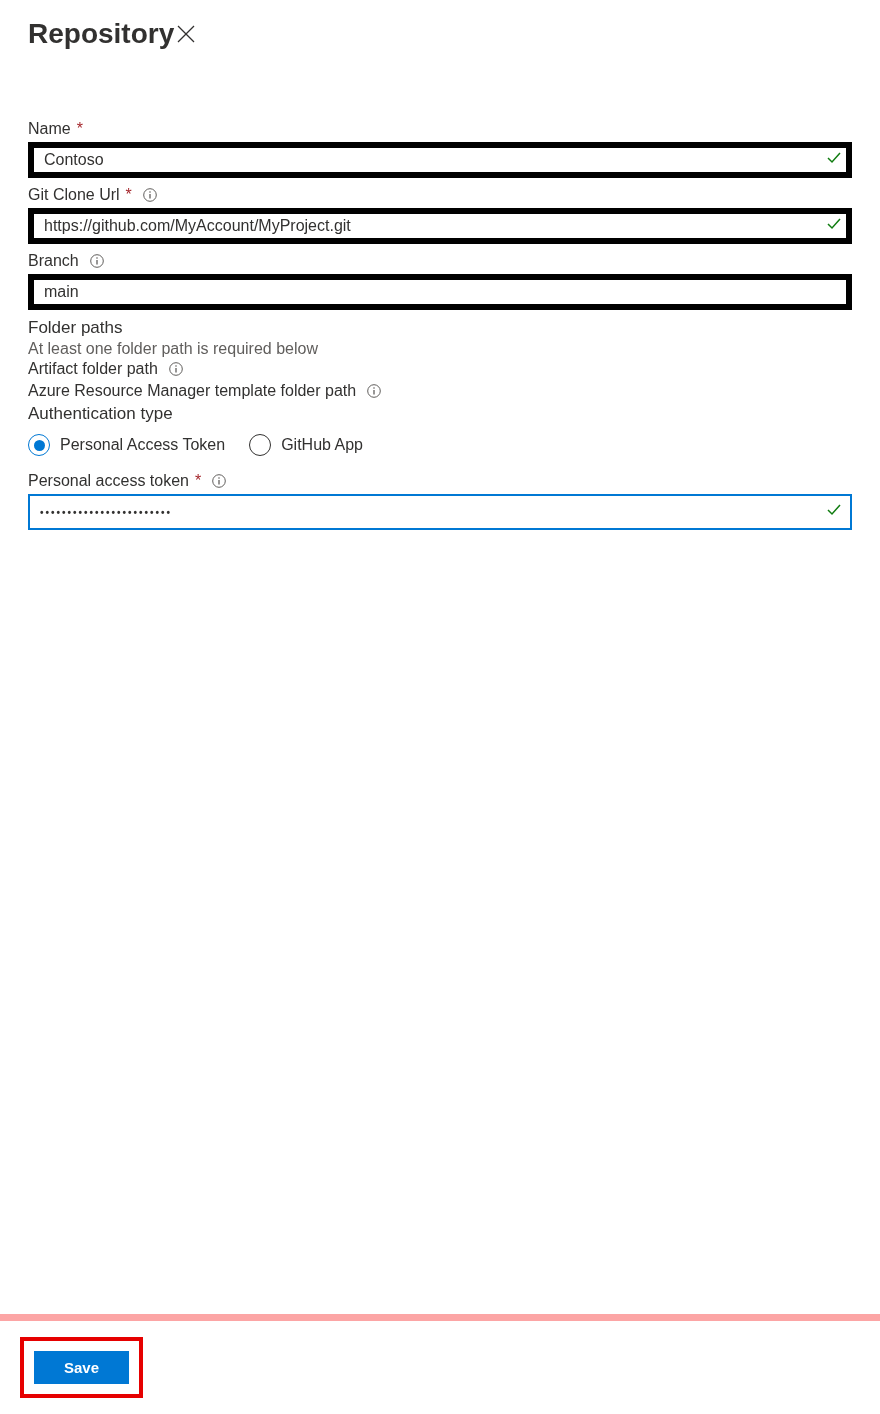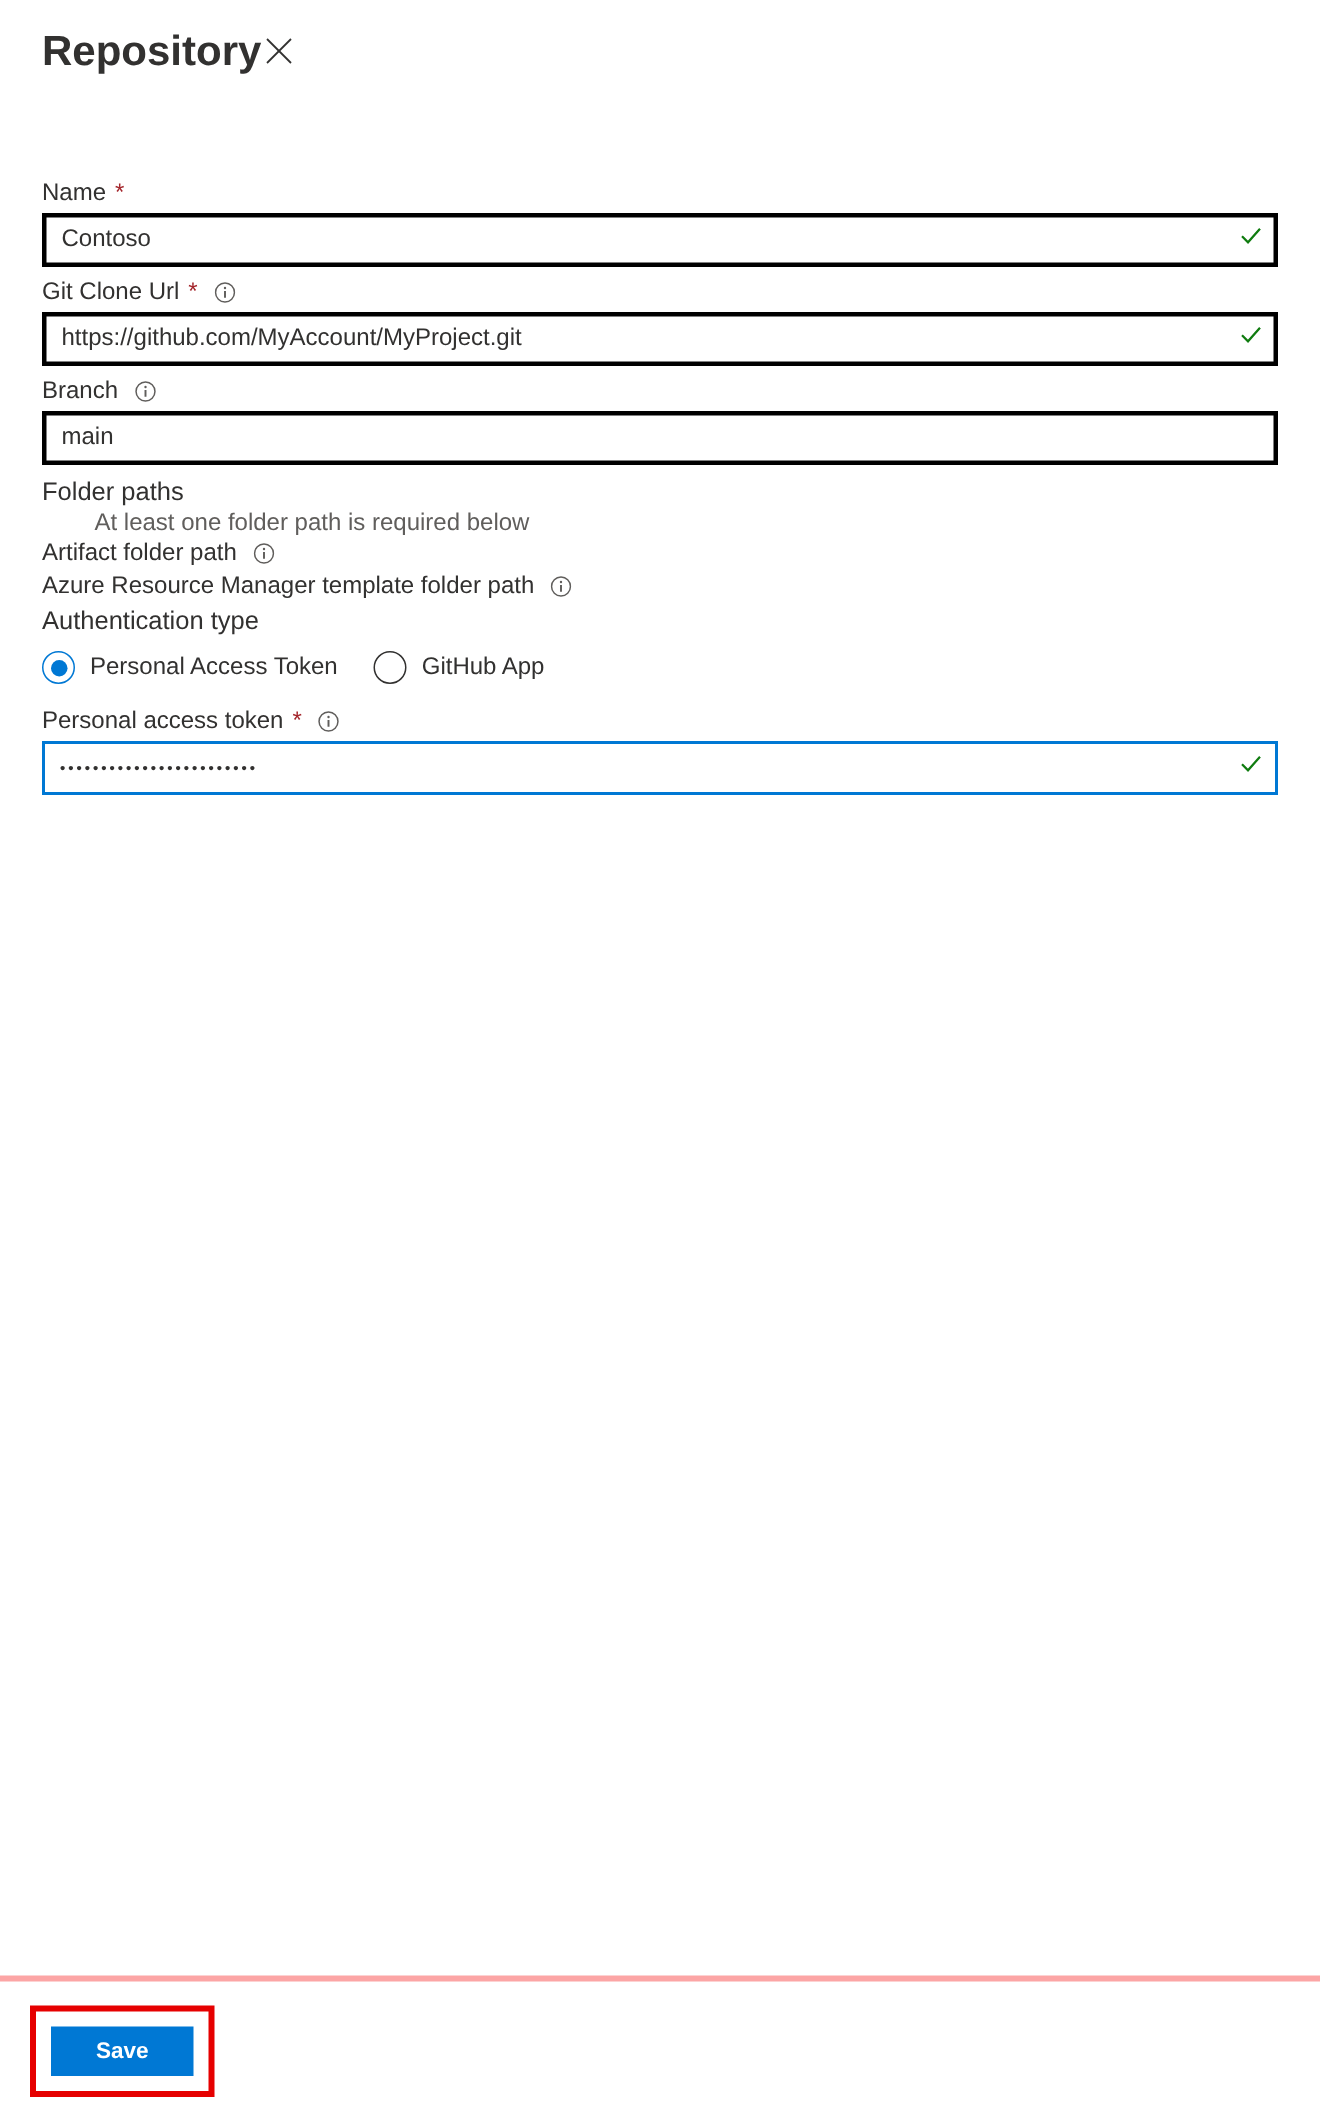--- a/index.html
+++ b/index.html
@@ -60,21 +60,21 @@
       margin-left: 6px;
       color: #605e5c;
     }
     .input-wrapper {
       position: relative;
       margin-bottom: 8px;
     }
     .text-input {
       width: 100%;
       height: 36px;
-      border: 3px solid #000000;
+      border: 6px solid #000000;
       padding: 6px 36px 6px 10px;
       font-size: 16px;
       color: #323130;
       font-family: inherit;
       outline: none;
       background: #ffffff;
     }
     .text-input.highlighted {
       background: #e7ebf9;
     }
@@ -90,21 +90,20 @@
     }
     .section-title {
       font-size: 17px;
       color: #323130;
       margin-bottom: 2px;
     }
     .section-subtitle {
       font-size: 16px;
       color: #605e5c;
       margin-bottom: 2px;
-      margin-left: 35px;
     }
     .radio-group {
       display: flex;
       gap: 24px;
       margin-top: 10px;
       margin-bottom: 16px;
     }
     .radio-option {
       display: flex;
       align-items: center;
@@ -137,21 +136,21 @@
       font-family: inherit;
       letter-spacing: 2px;
       font-size: 10px;
       font-weight: bold;
     }
     .footer {
       position: absolute;
       bottom: 0;
       left: 0;
       right: 0;
-      border-top: 4px solid #fca5a5;
+      border-top: 7px solid #fca5a5;
       padding: 16px 20px;
     }
     .save-highlight {
       border: 4px solid #e60000;
       padding: 10px;
       display: inline-block;
     }
     .save-button {
       background: #0078d4;
       color: #ffffff;

